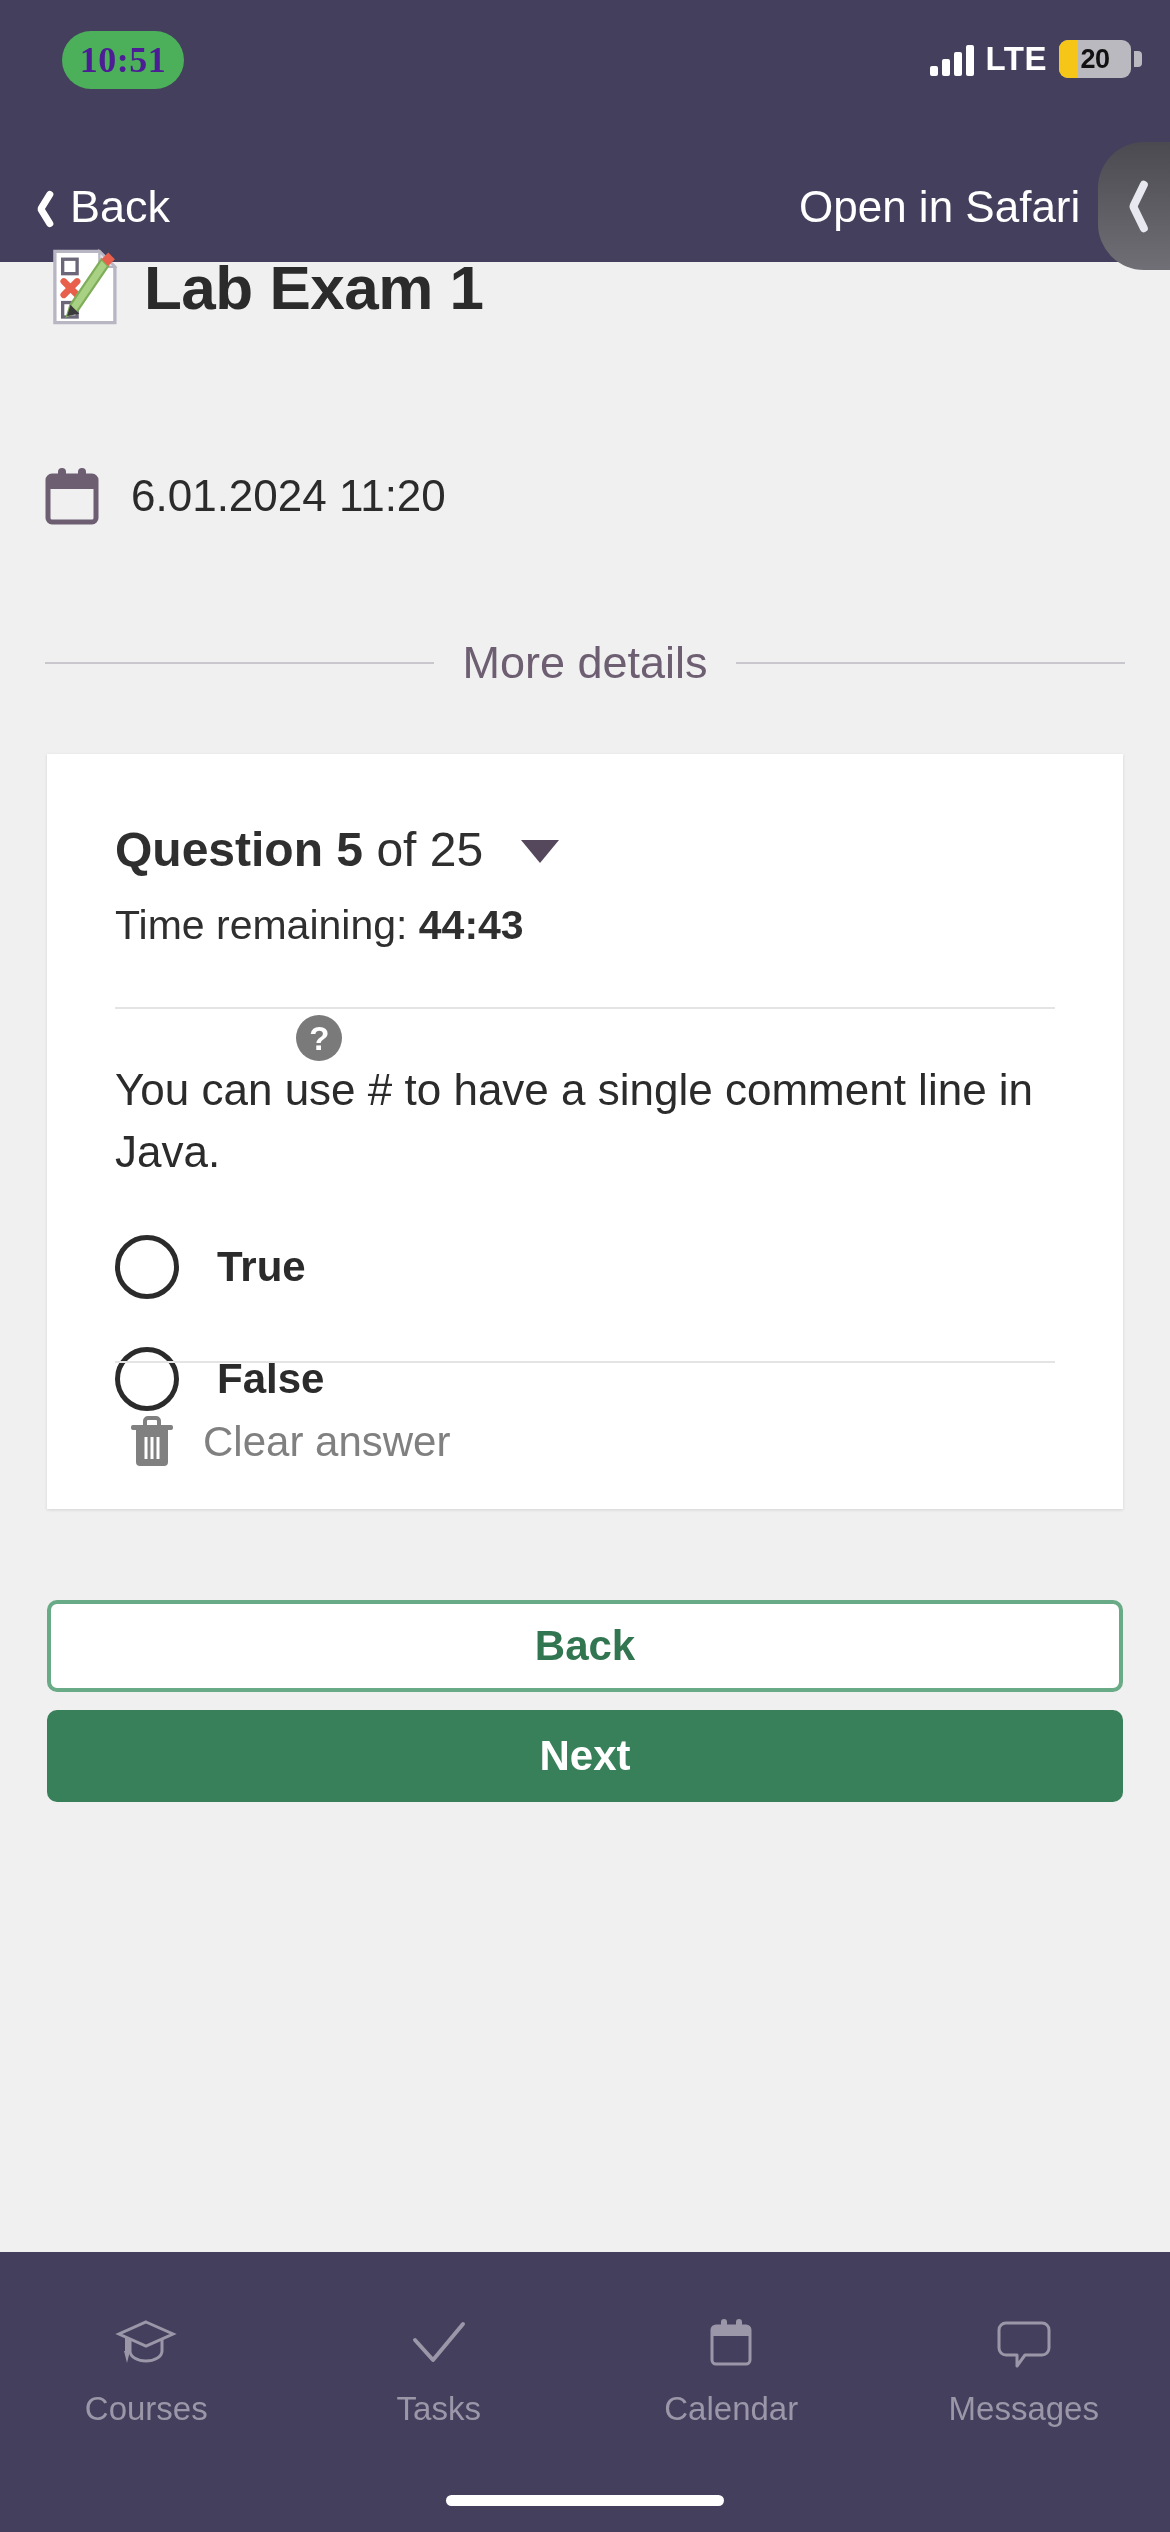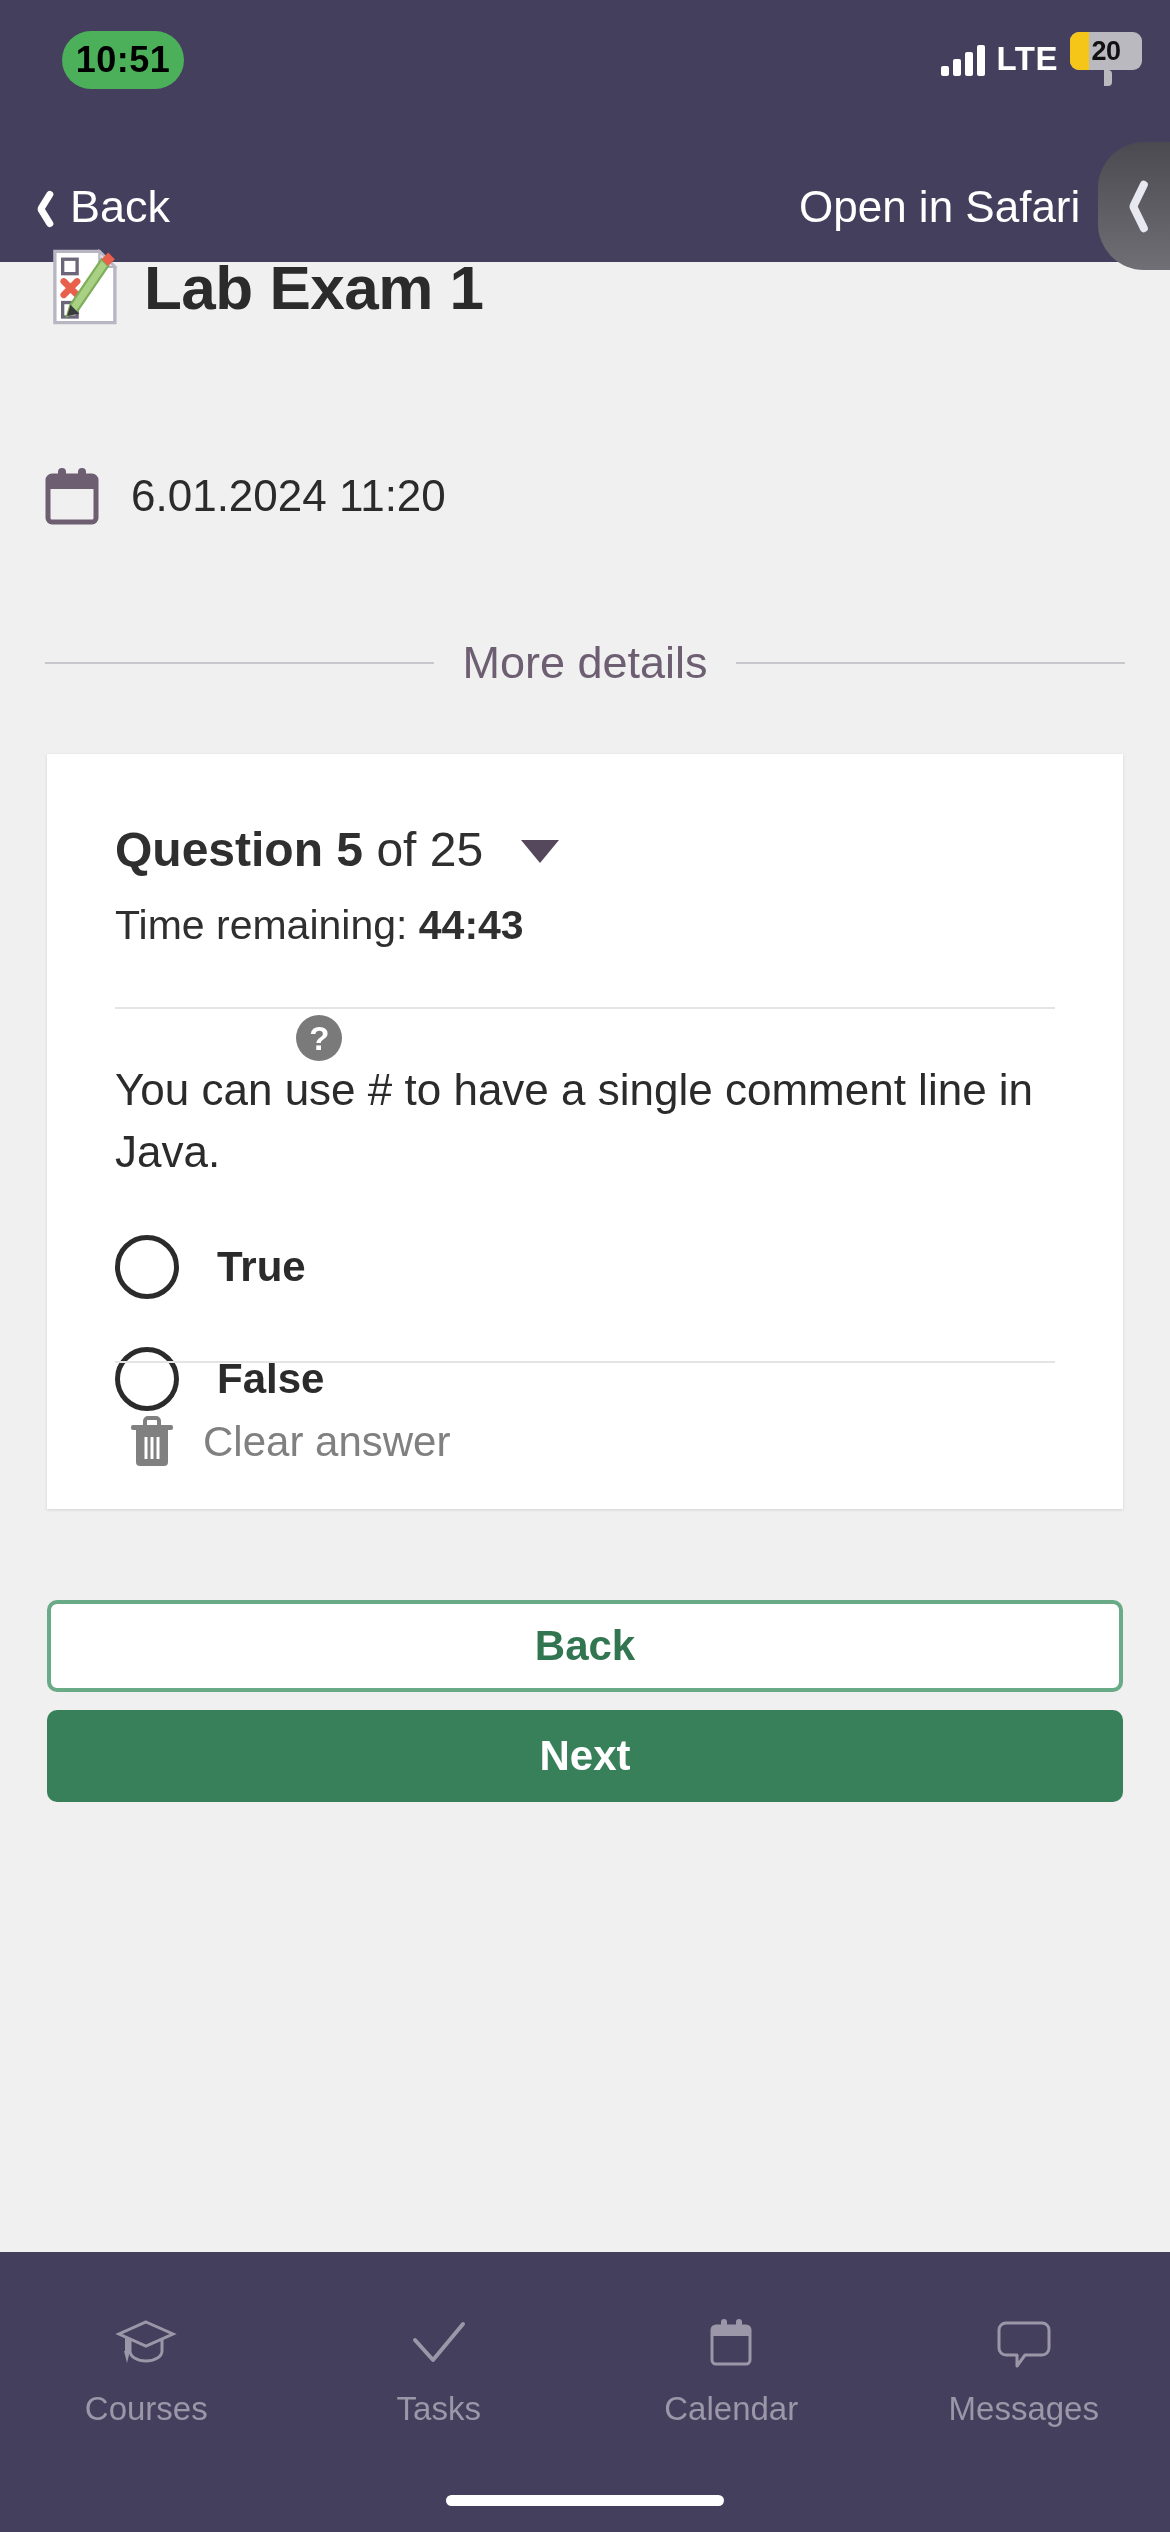--- a/index.html
+++ b/index.html
@@ -13,23 +13,24 @@
 
   
   .statusbar{
     position:absolute; top:0; left:0; width:1170px; height:152px;
     background:#443f5c;
   }
   .time-pill{
     position:absolute; left:62px; top:31px;
     width:122px; height:58px; border-radius:29px;
     background:#4cb05b;
-    color:#000000; font-size:36px; font-weight:600;
+    color:#4c1d95; font-size:36px; font-weight:600;
     display:flex; align-items:center; justify-content:center;
     letter-spacing:0.5px;
+    font-family:Liberation Serif, serif;
   }
   .status-right{
     position:absolute; right:28px; top:28px;
     display:flex; align-items:center; gap:12px; height:62px;
   }
   .signal{ display:flex; align-items:flex-end; gap:4px; height:34px; }
   .signal i{ display:block; width:8px; background:#ffffff; border-radius:2px; }
   .signal i:nth-child(1){ height:10px; }
   .signal i:nth-child(2){ height:17px; }
   .signal i:nth-child(3){ height:24px; }
@@ -230,21 +231,21 @@
 <div class="statusbar">
   <div class="time-pill">10:51</div>
   <div class="status-right">
     <div class="signal">
       <i></i>
         <i></i>
         <i></i>
         <i></i>
     </div>
     <div class="lte">LTE</div>
-    <div style="display:flex;align-items:center;flex-direction:column;">
+    <div style="display:flex;align-items:center;">
       <div class="battery">
         <div class="fill"></div>
         <div class="lvl">20</div>
       </div>
       <div class="battery-cap"></div>
     </div>
   </div>
 </div>
 
 <div class="navbar">

